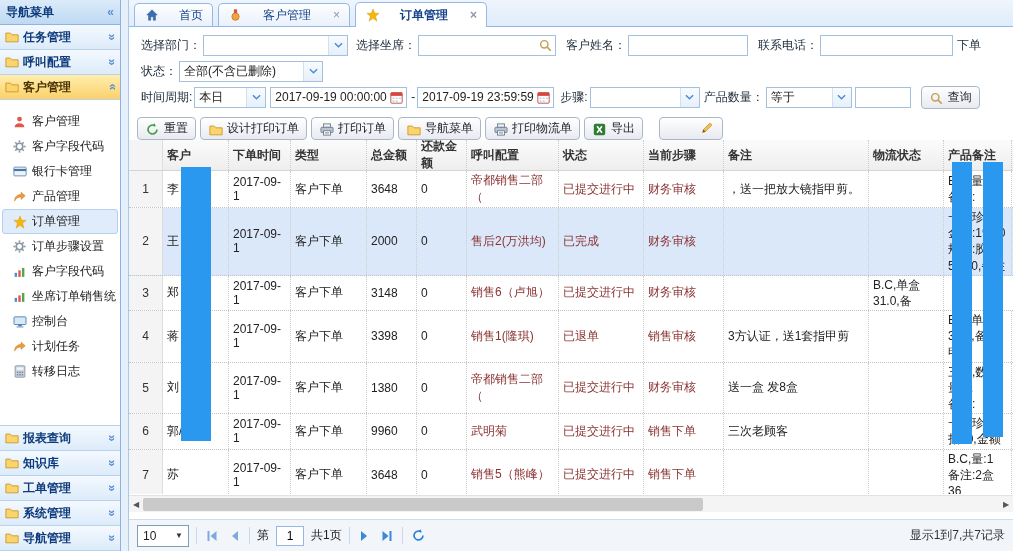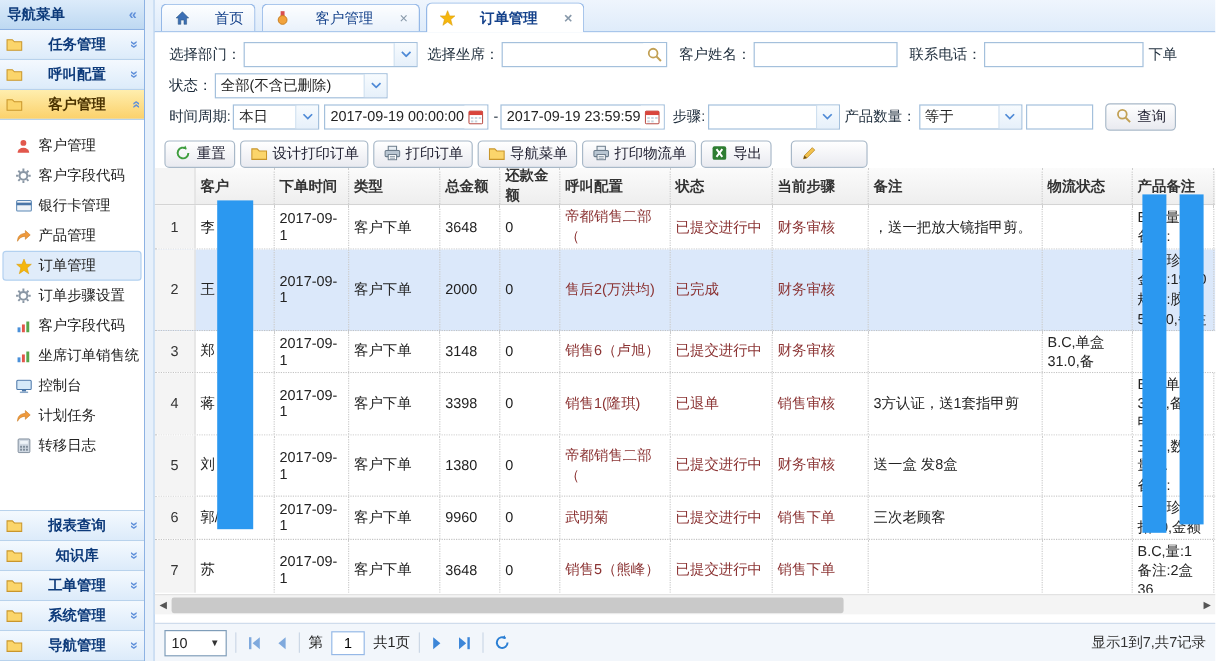--- a/index.html
+++ b/index.html
@@ -9,21 +9,21 @@
   
   #sidebar { position: absolute; left: 0; top: 0; bottom: 0; width: 121px;
     border-right: 1px solid #8db2e3; background: #fff; display: flex; flex-direction: column; }
   .side-header { height: 25px; flex: 0 0 25px; background: linear-gradient(#dcebfa,#bed9f2);
     border-bottom: 1px solid #8db2e3; color: #0d3a7a; font-weight: bold;
     display: flex; align-items: center; justify-content: space-between; padding: 0 6px; }
   .acc { height: 25px; flex: 0 0 25px; display: flex; align-items: center; gap: 4px; padding: 0 4px;
     background: linear-gradient(#f4f9fe,#dcebfa); border-bottom: 1px solid #b8d2ec;
     color: #0d3a7a; font-weight: bold; cursor: pointer; }
   .acc.open { background: linear-gradient(#ffeeae,#fbd16b); color: #4a3200; }
-  .acc .lbl { flex: 1; white-space: nowrap; overflow: hidden; text-align: center; }
+  .acc .lbl { flex: 1; white-space: nowrap; overflow: hidden; }
   .chev { color: #5f8fd9; font-weight: bold; font-size: 12px; display: inline-block; }
   .rot90 { transform: rotate(90deg); }
   .rotm90 { transform: rotate(-90deg); }
   #submenu { flex: 1 1 auto; overflow: hidden; padding-top: 9px; background: #fff; }
   .side-item { height: 25px; display: flex; align-items: center; gap: 5px; padding: 0 3px 0 9px;
     margin: 0 2px; white-space: nowrap; overflow: hidden; cursor: pointer; border: 1px solid transparent; }
   .side-item.selected { background: #e0ecfa; border: 1px solid #b3d1f0; border-radius: 3px; }
   #side-bottom { margin-top: auto; border-top: 1px solid #b8d2ec; }
   .ic { display: inline-flex; align-items: center; justify-content: center; width: 15px; height: 15px; flex: 0 0 auto; }
 
@@ -47,21 +47,21 @@
   
   #filters { position: absolute; left: 0; right: 0; top: 27px; height: 113px; background: #fff;
     padding: 5px 0 0 8px; overflow: hidden; }
   .frow { display: flex; align-items: center; height: 26px; white-space: nowrap; }
   .flabel { color: #1c2b3a; margin: 0 2px 0 4px; }
   .tbox { display: inline-flex; align-items: center; height: 21px; border: 1px solid #a4c0dc; background: #fff; }
   .tbox .val { padding: 0 4px; overflow: hidden; }
   .tbox .tail { width: 19px; align-self: stretch; display: flex; align-items: center; justify-content: center;
     background: linear-gradient(#f7fbfe,#e6f0fa); border-left: 1px solid #cfe0f0; cursor: pointer; }
   .tbox .tail.noline { background: #fff; border-left: none; }
-  .btn { display: inline-flex; align-items: flex-start; gap: 4px; height: 23px; padding: 2px 7px;
+  .btn { display: inline-flex; align-items: flex-end; gap: 4px; height: 23px; padding: 2px 7px;
     border: 1px solid #a8b8c8; border-radius: 4px; color: #223;
     background: linear-gradient(#ffffff,#e9eaf0); cursor: pointer; white-space: nowrap; }
   #toolbar { display: flex; align-items: center; gap: 4px; margin-top: 7px; }
 
   
   #grid { position: absolute; left: 0; right: 0; top: 140px; height: 354px; overflow: hidden; background: #fff; }
   .grow { display: grid; grid-template-columns: 34px 66px 62px 76px 50px 50px 92px 85px 80px 145px 75px 68px;
     border-bottom: 1px dotted #c3c3c3; }
   .gh { background: linear-gradient(#fbfbfb,#eeeeee); border-bottom: 1px solid #d4d4d4; height: 31px; font-family: Liberation Serif, serif; }
   .gc { padding: 1px 4px; border-right: 1px dotted #cccccc; overflow: hidden;

